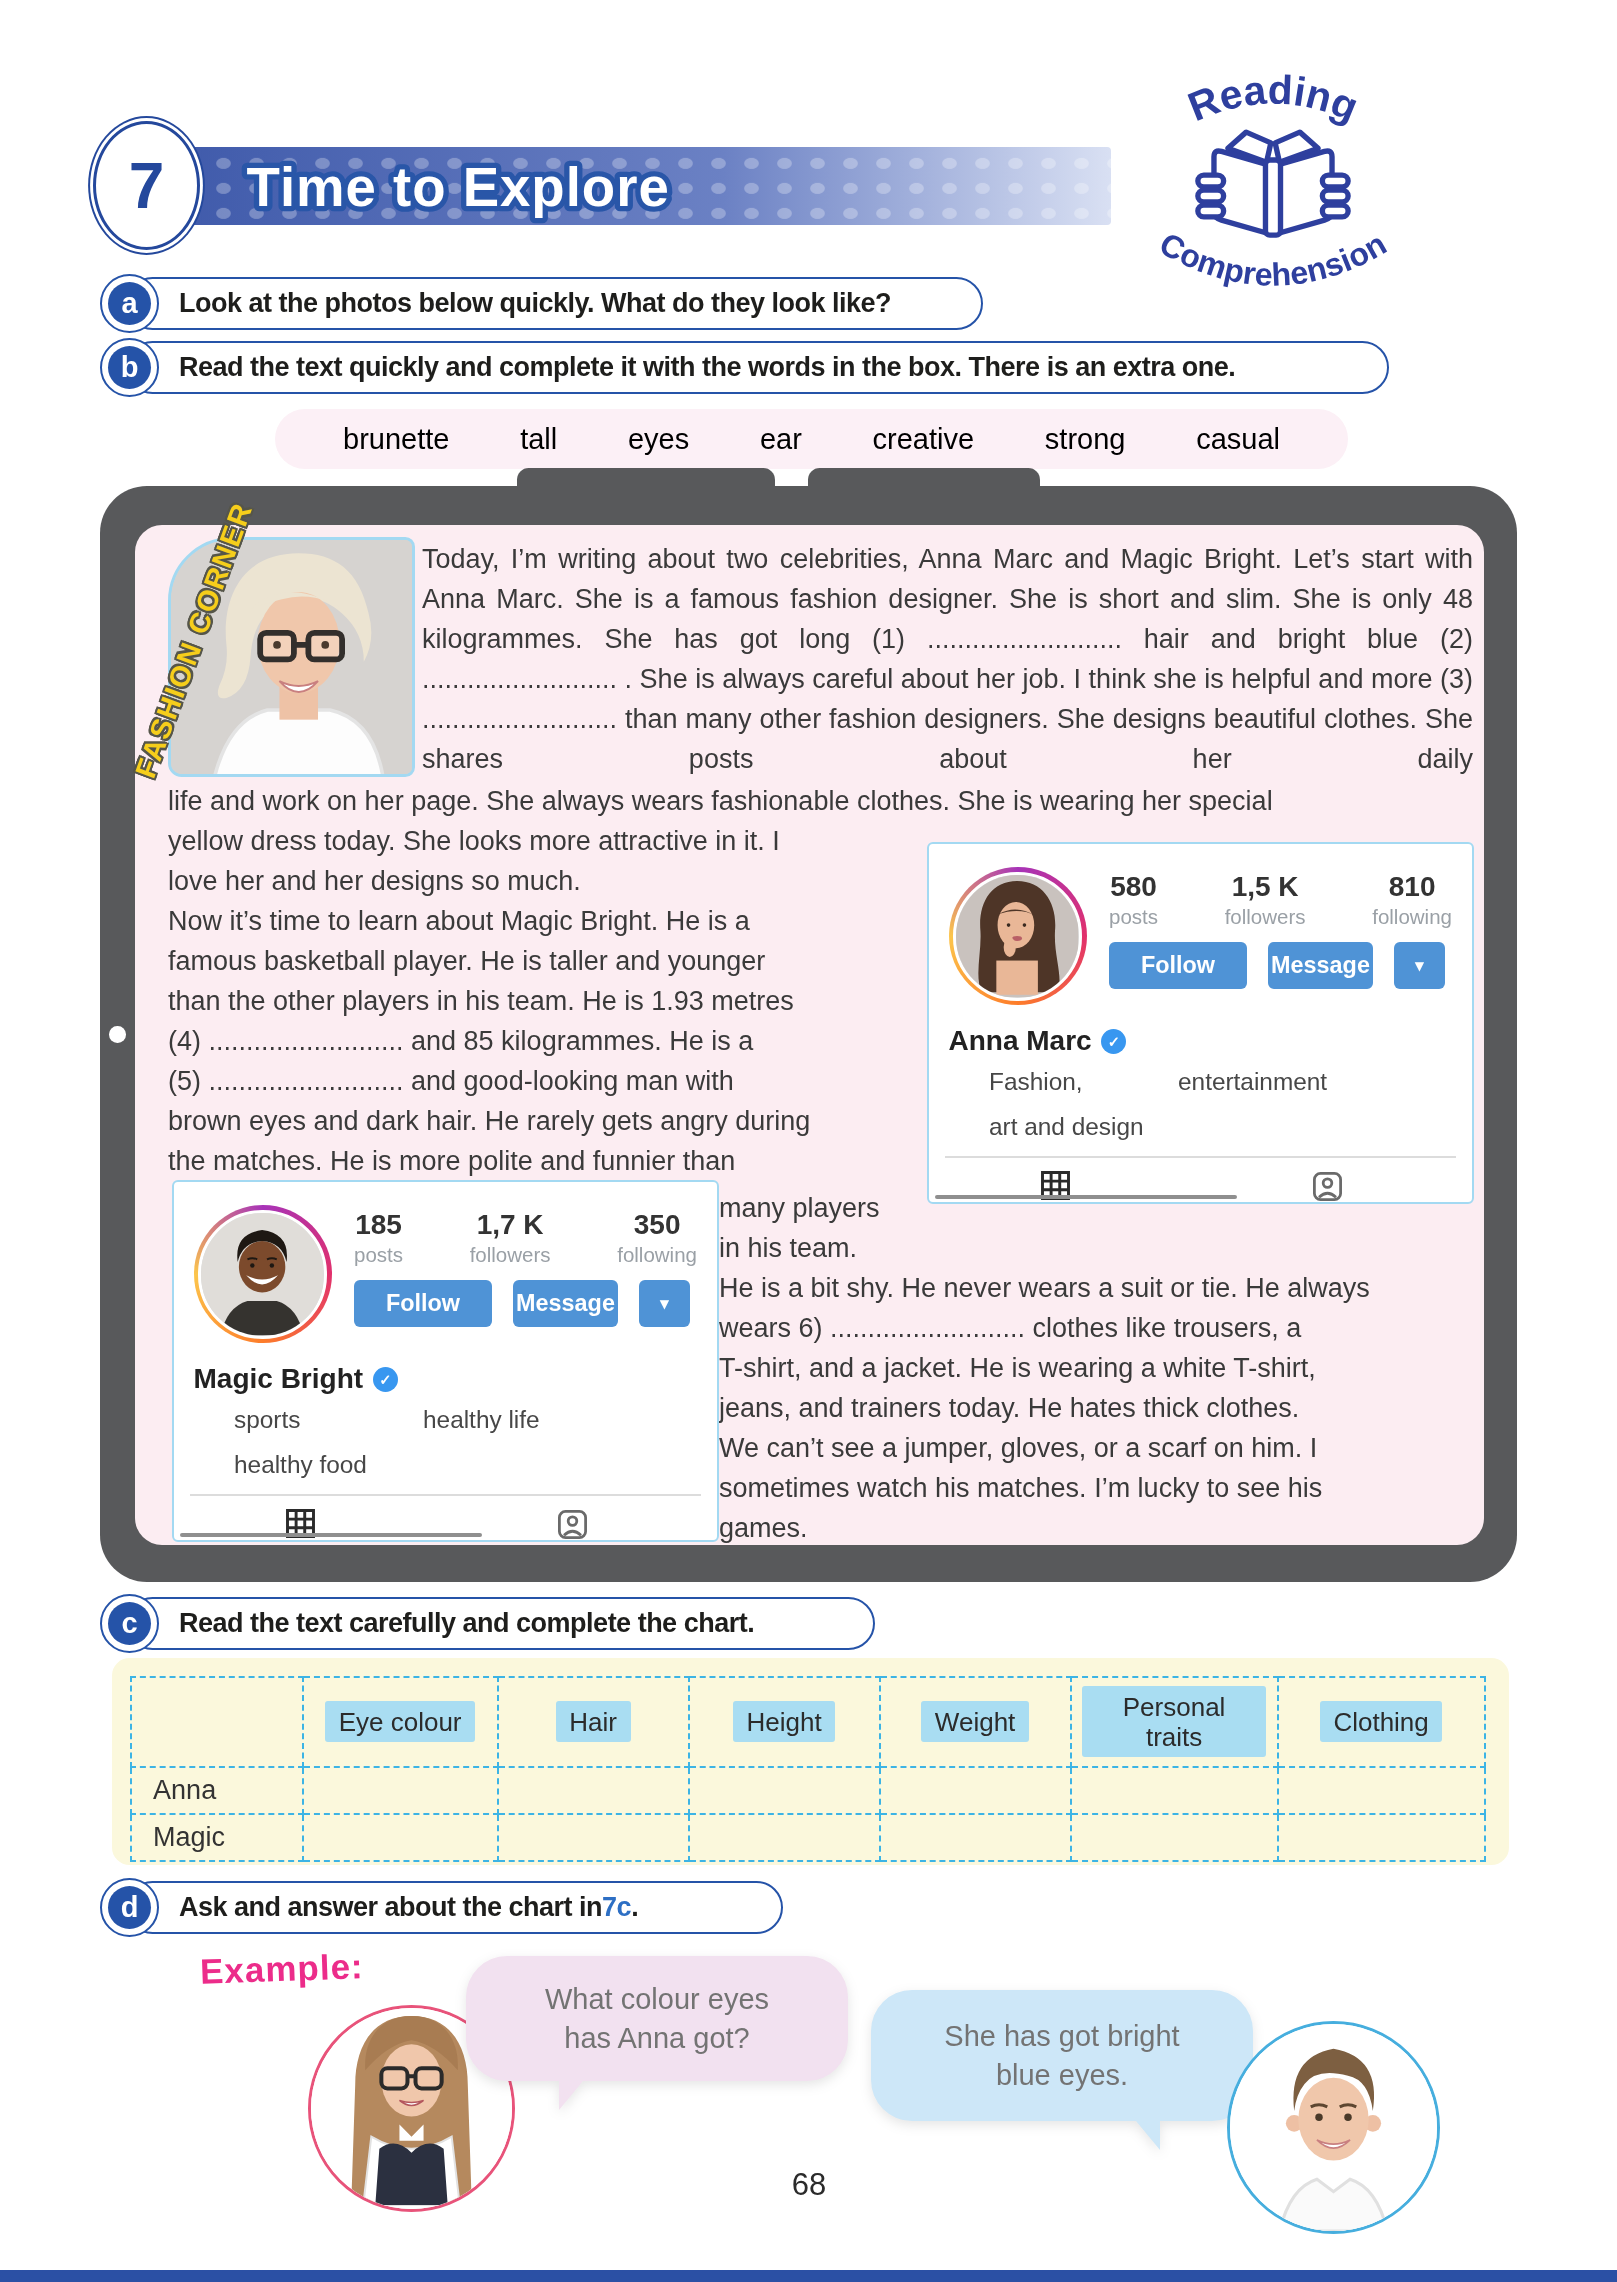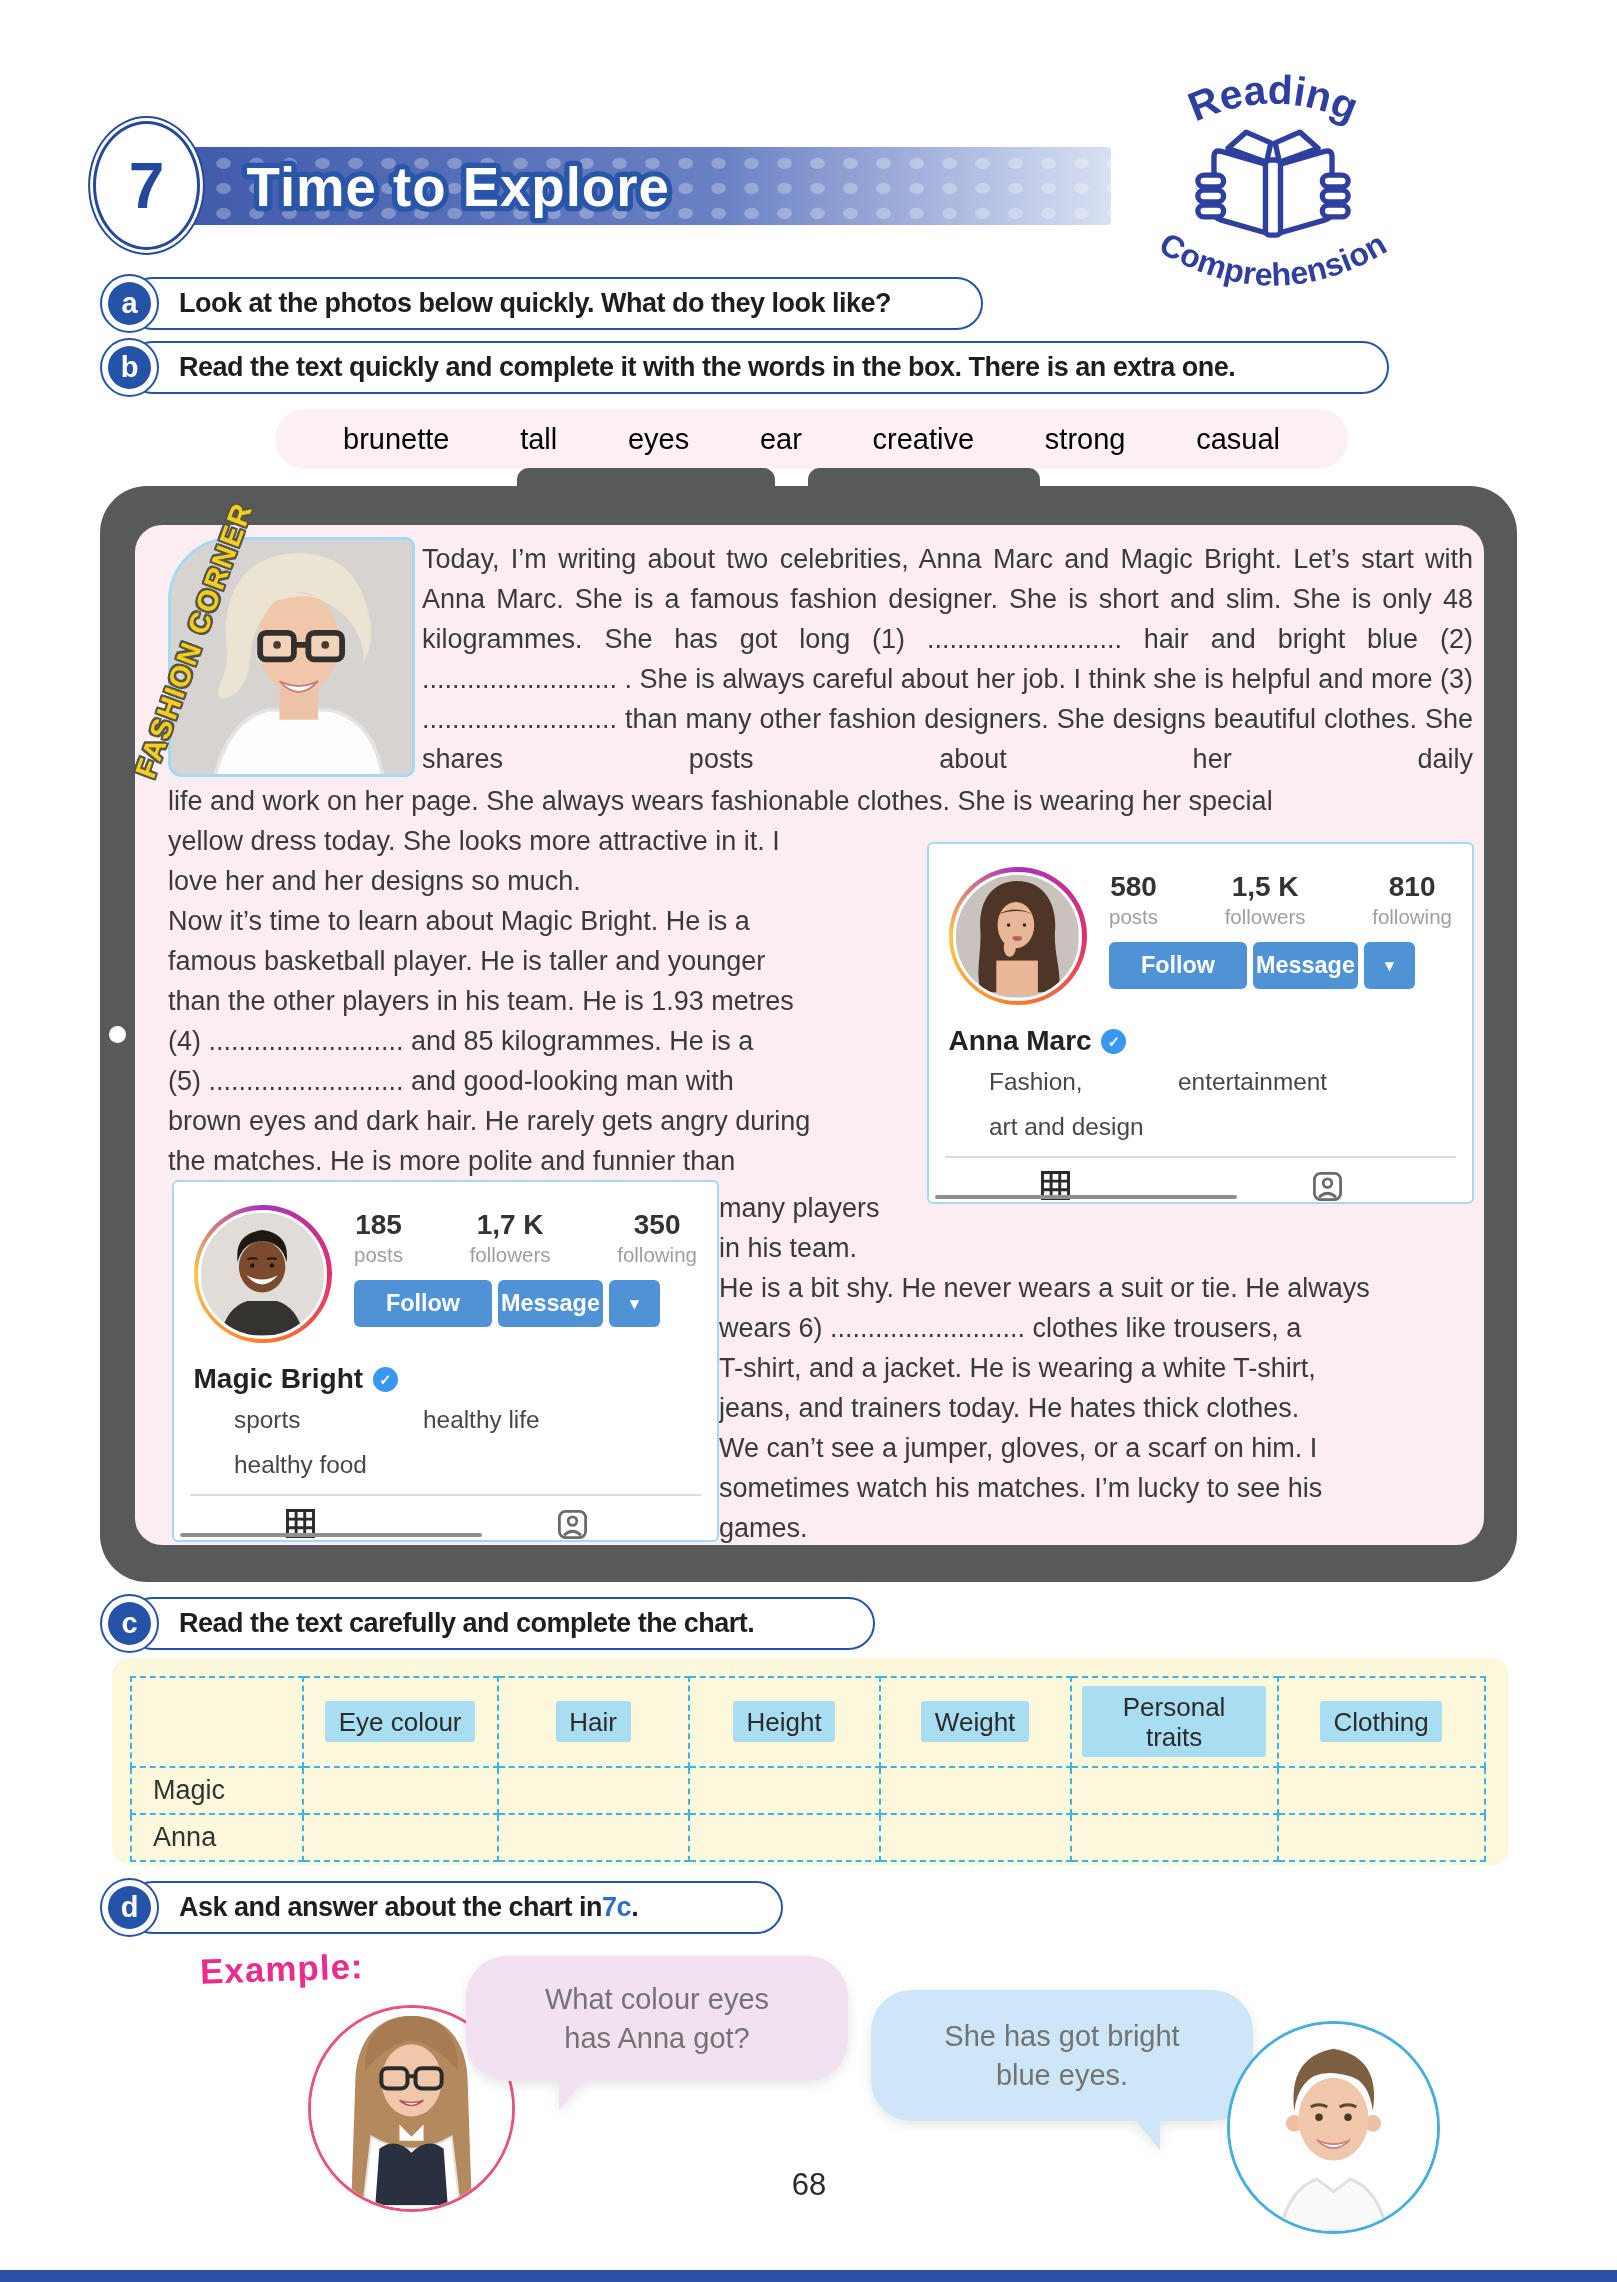--- a/index.html
+++ b/index.html
@@ -60,21 +60,21 @@
   .profile-card{position:absolute;width:543px;height:358px;background:#fff;border:2.9px solid #a3d9f2;border-radius:5.9px;}
   .card-anna{left:792px;top:317px;} .card-magic{left:37px;top:655px;}
   .pc-avatar{position:absolute;left:19.5px;top:23.4px;width:138px;height:138px;border-radius:50%;
     background:conic-gradient(#a733b8,#e1306c,#fd7c2a,#fcc54b,#a733b8);padding:4.9px;box-sizing:border-box;}
   .pc-avatar-img{width:100%;height:100%;border-radius:50%;border:3.9px solid #fff;overflow:hidden;
     box-sizing:border-box;background:#ddd;}
   .pc-avatar-img svg{width:100%;height:100%;display:block;}
   .pc-stats{position:absolute;left:180px;top:27px;width:343px;display:flex;justify-content:space-between;text-align:center;}
   .pc-stat-value{font-weight:bold;font-size:28px;color:#333;}
   .pc-stat-label{font-size:20.5px;color:#9aa0a6;margin-top:2px;}
-  .pc-buttons{position:absolute;left:180px;top:98px;display:flex;gap:6px;}
+  .pc-buttons{position:absolute;left:180px;top:98px;display:flex;gap:21px;}
   .pc-btn{background:#4f93d6;color:#fff;font-weight:bold;font-size:23.4px;border-radius:5.9px;height:47px;
     display:flex;align-items:center;justify-content:center;}
   .b-follow{width:138px;} .b-message{width:105px;} .b-caret{width:51px;font-size:16.6px;}
   .pc-name{position:absolute;left:19.5px;top:181px;font-weight:bold;font-size:28px;color:#222;
     display:flex;gap:9.8px;align-items:center;}
   .pc-verified{width:25px;height:25px;border-radius:50%;background:#3897f0;color:#fff;font-size:14.6px;
     display:flex;align-items:center;justify-content:center;font-weight:bold;}
   .pc-bio{position:absolute;font-size:24.4px;color:#474747;}
   .bio-1a{left:60px;top:224px;} .bio-1b{left:249px;top:224px;} .bio-2{left:60px;top:269px;}
   .pc-divider{position:absolute;left:15.6px;right:15.6px;top:312px;height:2px;background:#dcdcdc;}
@@ -356,30 +356,30 @@
           <tr class="h">
         <td></td>
         <td><span class="chip">Eye colour</span></td>
         <td><span class="chip">Hair</span></td>
         <td><span class="chip">Height</span></td>
         <td><span class="chip">Weight</span></td>
         <td><span class="chip">Personal traits</span></td>
         <td><span class="chip">Clothing</span></td>
       </tr>
       <tr class="r">
-        <td class="rowlabel">Magic</td>
+        <td class="rowlabel">Anna</td>
         <td></td>
         <td></td>
         <td></td>
         <td></td>
         <td></td>
         <td></td>
       </tr>
       <tr class="r">
-        <td class="rowlabel">Anna</td>
+        <td class="rowlabel">Magic</td>
         <td></td>
         <td></td>
         <td></td>
         <td></td>
         <td></td>
         <td></td>
       </tr>
     </tbody>
       </table>
   </div>

